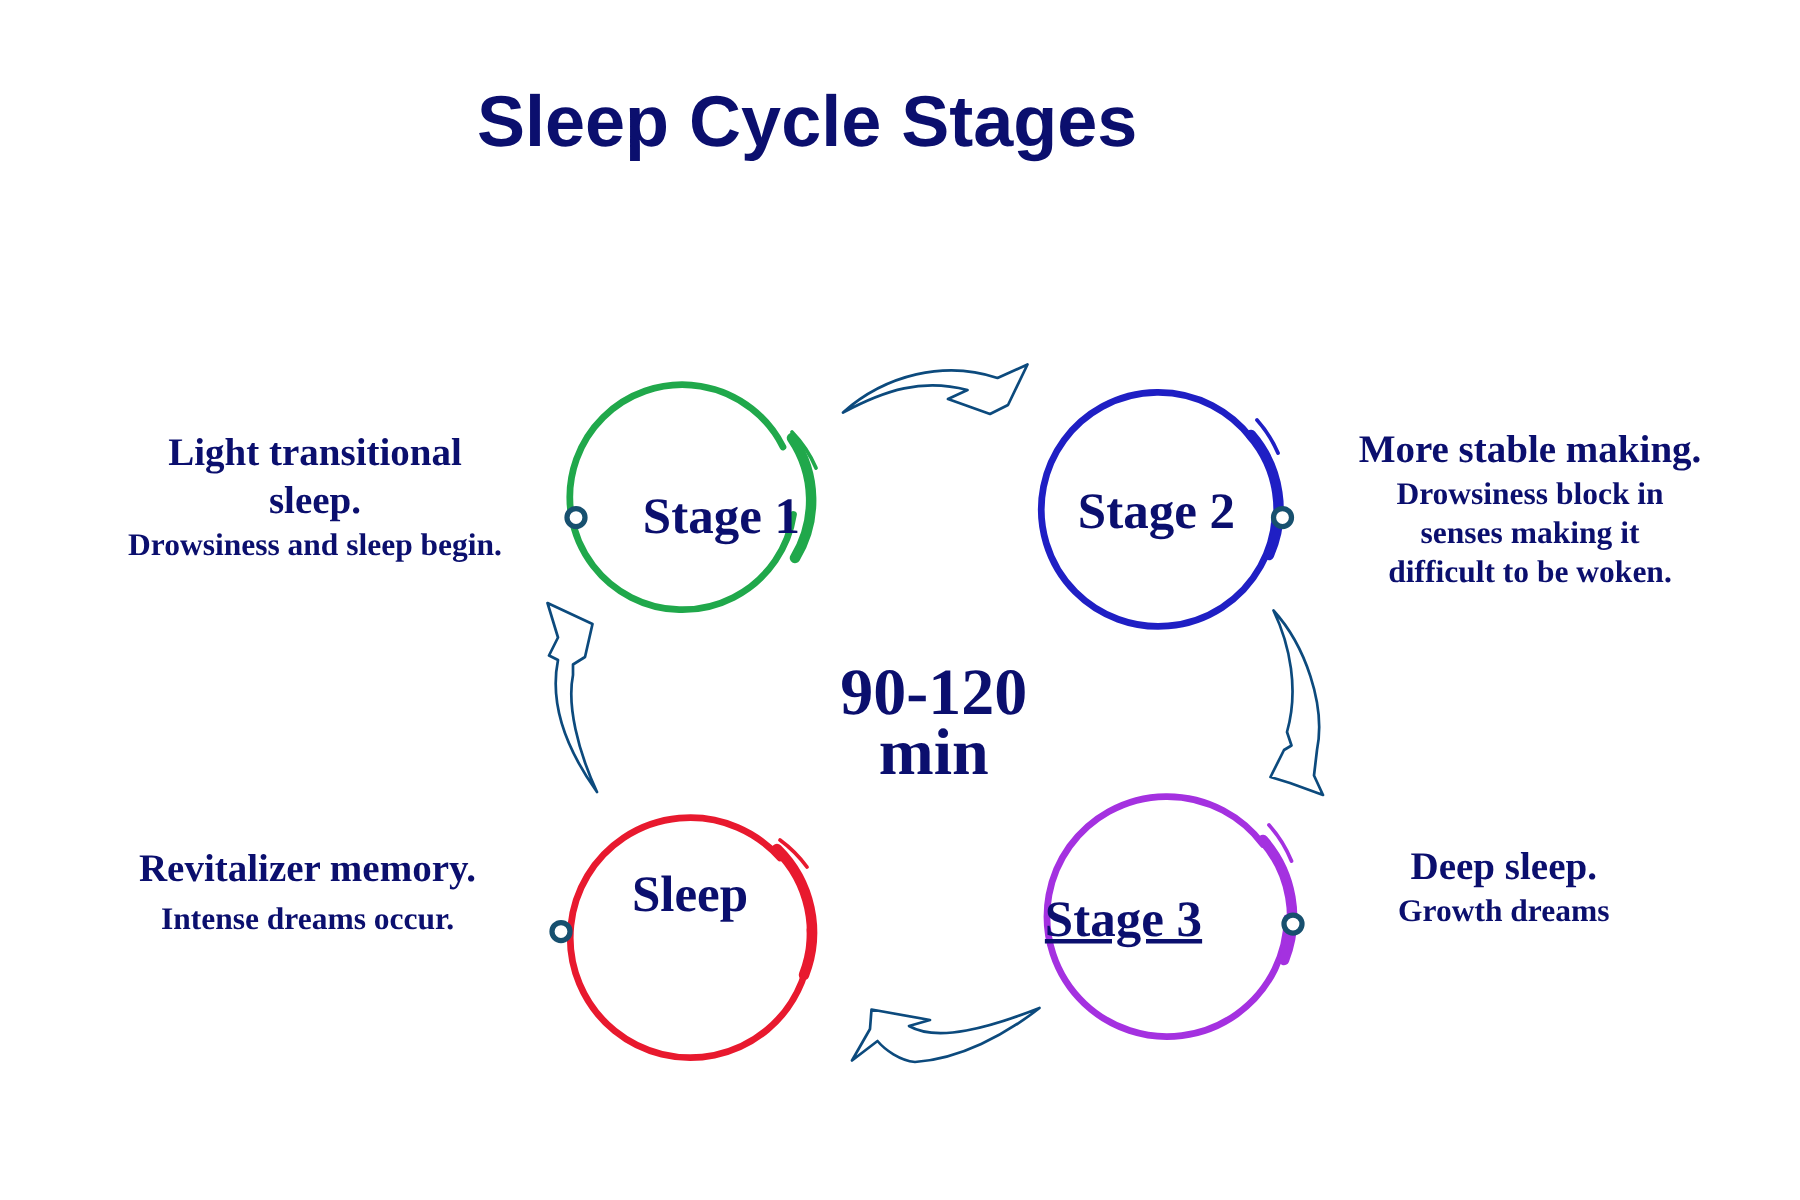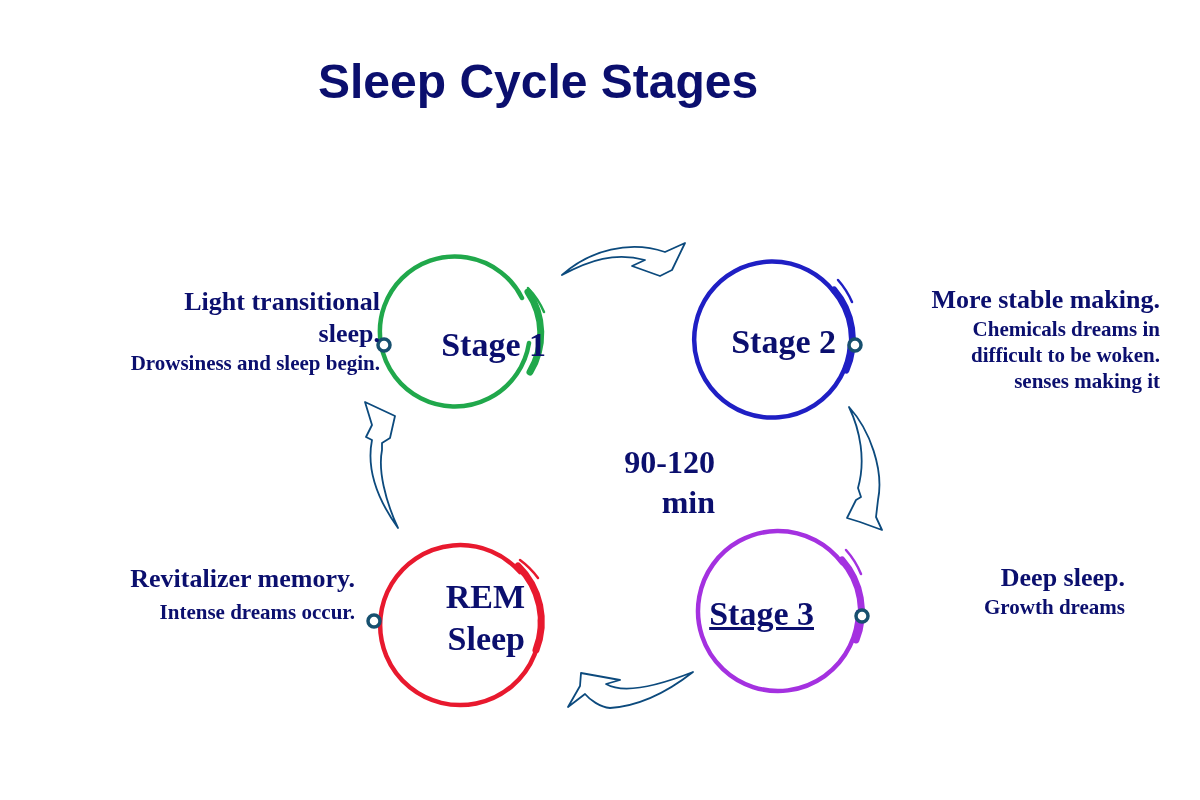--- a/index.html
+++ b/index.html
@@ -6,24 +6,24 @@
   body { width: 1200px; height: 800px; position: relative; overflow: hidden; }
   .title {
     position: absolute; left: 318px; top: 58px; width: 680px;
     font-family: "Liberation Sans", sans-serif; font-weight: bold;
     font-size: 48px; color: #0b0f6e; line-height: 1; letter-spacing: 0px;
     white-space: nowrap;
   }
   svg.diagram { position: absolute; left: 0; top: 0; }
   .label, .desc, .center-text {
     position: absolute; font-family: "Liberation Serif", serif; font-weight: bold;
-    color: #0b0f6e; text-align: right;
+    color: #0b0f6e; text-align: center;
   }
   .label { font-size: 34px; line-height: 40px; }
-  .center-text { font-size: 32px; line-height: 40px; }
+  .center-text { font-size: 44px; line-height: 40px; }
   .desc .head { font-size: 26px; line-height: 32px; display: block; }
   .desc .body { font-size: 21px; line-height: 26px; display: block; }
 </style>
 </head>
 <body>
 
 <div class="title">Sleep Cycle Stages</div>
 
 <svg class="diagram" width="1200" height="800" viewBox="0 0 1200 800">
 
@@ -61,40 +61,39 @@
 
   <path d="M 693 672 C 670 690, 640 706, 610 708 C 600 707, 590 700, 585 694 L 568 707 L 580 686 L 581 673 L 620 680 L 606 684 C 625 695, 660 685, 693 672 Z" fill="#ffffff" stroke="#0c4a7d" stroke-width="1.8" stroke-linejoin="round"></path>
 
   <path d="M 398 528 C 378 500, 366 470, 372 440 L 366 437 L 372 425 L 365 402 L 395 416 L 390 438 L 382 443 L 382 450 C 378 470, 385 500, 398 528 Z" fill="#ffffff" stroke="#0c4a7d" stroke-width="1.8" stroke-linejoin="round"></path>
 </svg>
 
 <div class="label" style="left:416px; top:325px; width:130px;">Stage 1</div>
 <div class="label" style="left:706px; top:322px; width:130px;">Stage 2</div>
 <div class="label" style="left:684px; top:594px; width:130px;text-decoration:underline;">Stage 3</div>
 <div class="label" style="left:395px; top:576px; width:130px; line-height:42px;">
-  <span style="display:block">REM</span>
   <span style="display:block">Sleep</span>
 </div>
 
 <div class="center-text" style="left:530px; top:442px; width:185px;">
   <span style="display:block">90-120</span>
   <span style="display:block">min</span>
 </div>
 
 <div class="desc" style="left:40px; top:286px; width:340px;">
   <span class="head">Light transitional</span>
   <span class="head">sleep.</span>
   <span class="body">Drowsiness and sleep begin.</span>
 </div>
 
 <div class="desc" style="left:880px; top:284px; width:280px;">
   <span class="head">More stable making.</span>
-  <span class="body">Chemicals dreams in</span>
+  <span class="body">Drowsiness block in</span>
+  <span class="body">senses making it</span>
   <span class="body">difficult to be woken.</span>
-  <span class="body">senses making it</span>
 </div>
 
 <div class="desc" style="left:880px; top:562px; width:245px;">
   <span class="head">Deep sleep.</span>
   <span class="body">Growth dreams</span>
 </div>
 
 <div class="desc" style="left:55px; top:563px; width:300px;">
   <span class="head">Revitalizer memory.</span>
   <span class="body" style="margin-top:4px;font-family:Liberation Serif, serif;">Intense dreams occur.</span>

